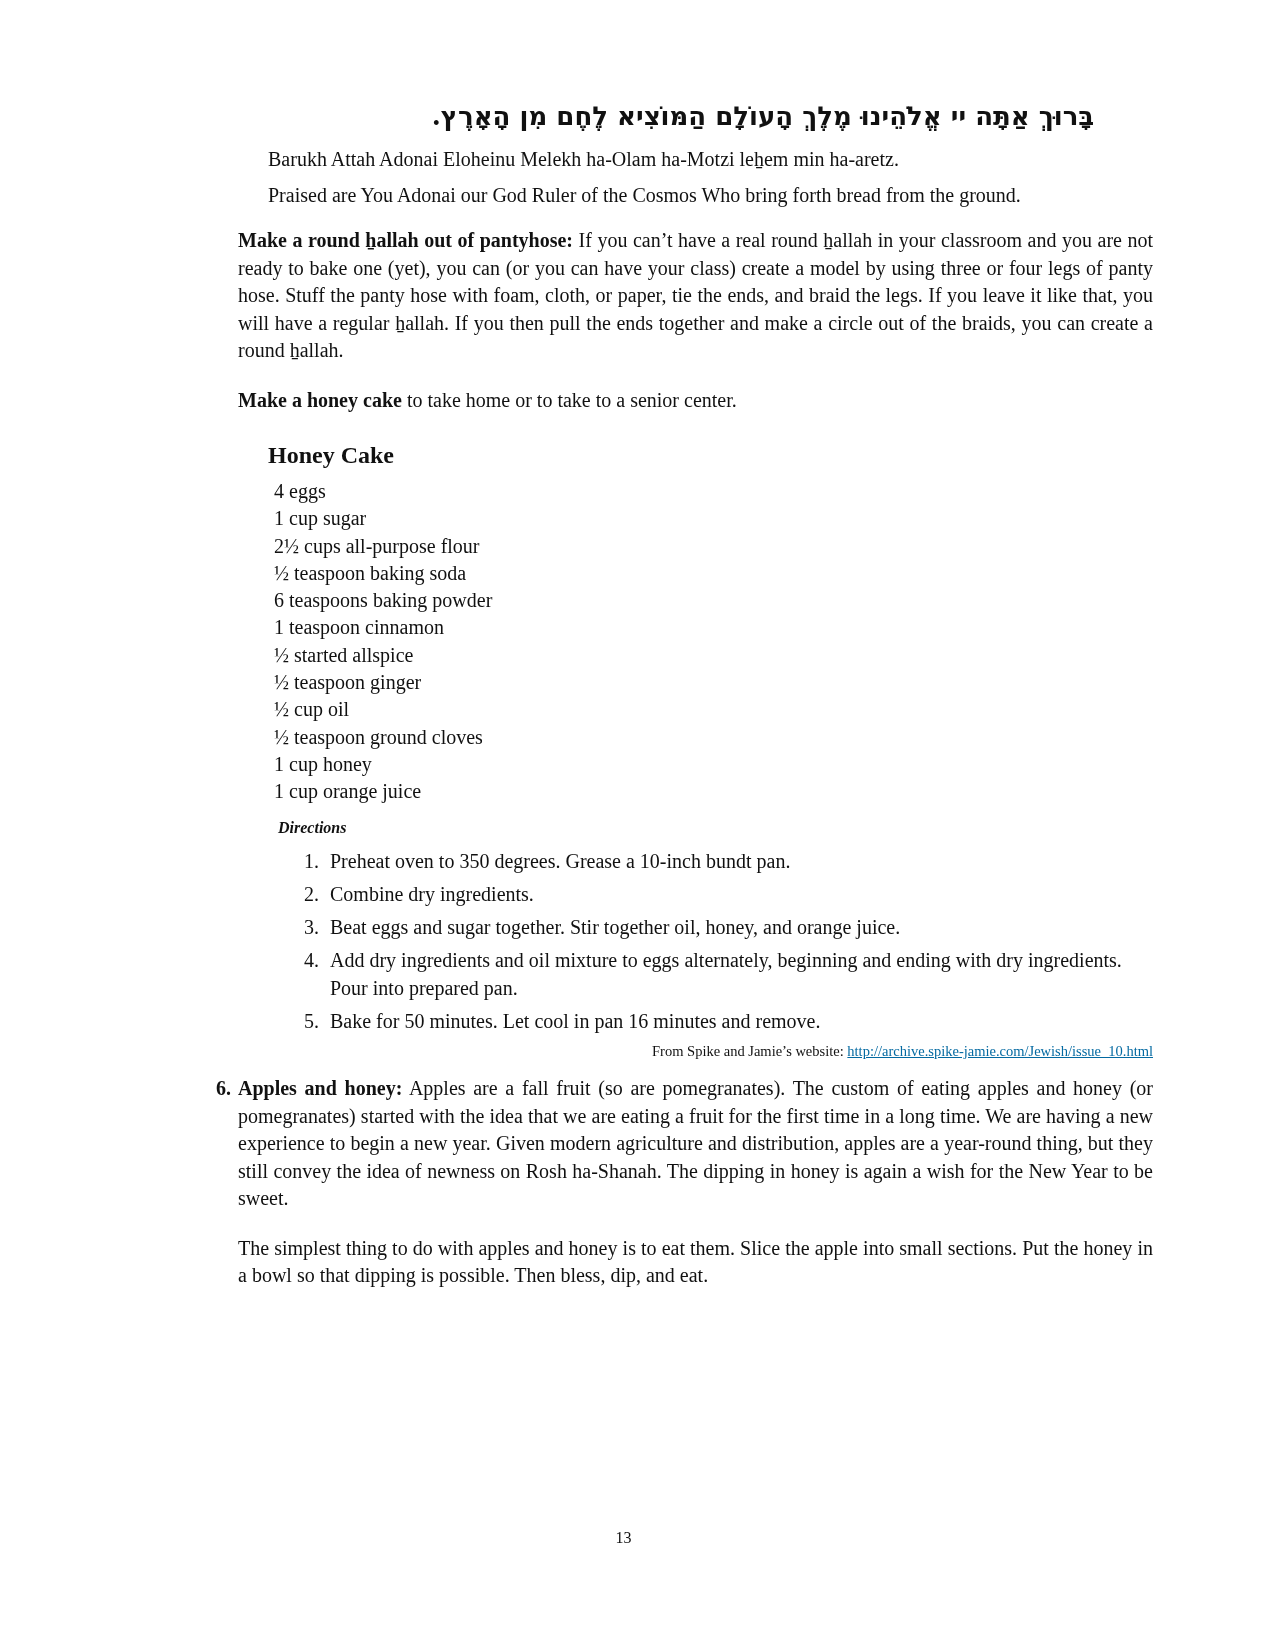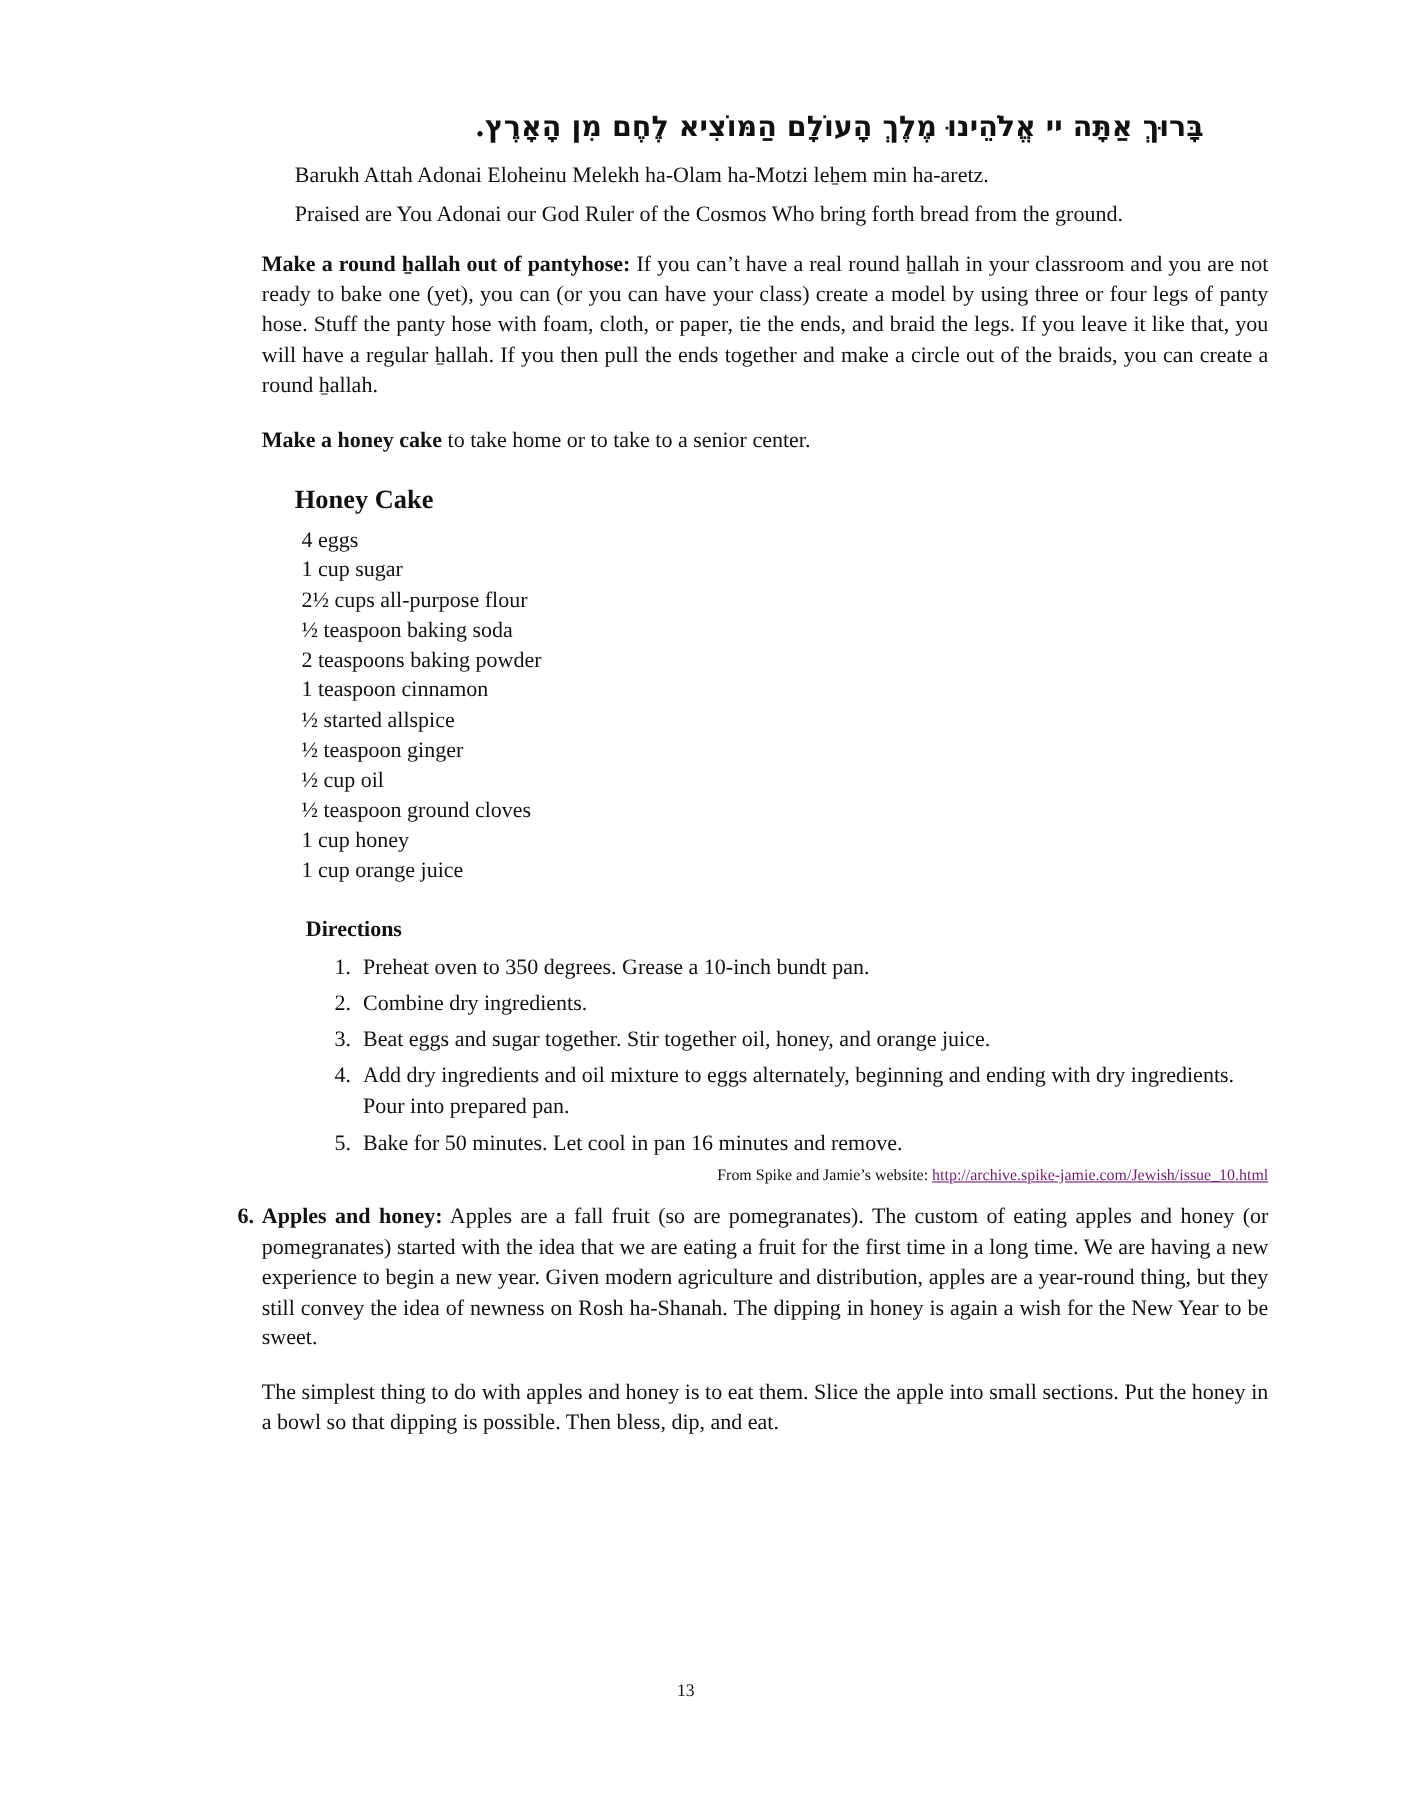--- a/index.html
+++ b/index.html
@@ -42,41 +42,42 @@
     line-height:30px;
     font-weight:bold;
   }
   .ingredients{
     list-style:none;
     margin:0 0 0 6px;
     padding:0;
     line-height:27.3px;
   }
   .directions-label{
-    margin:26px 0 6px 10px;
+    margin:8px 0 6px 10px;
     font-weight:bold;
-    font-size:20px;
+    font-size:16px;
+    font-style:italic;
   }
   .directions{
     margin:0 0 0 28px;
     padding:0 0 0 28px;
   }
   .directions li{
     margin-bottom:5px;
     padding-left:6px;
     line-height:28px;
   }
   .attribution{
     margin:6px 0 14px 0;
     text-align:right;
     font-size:14.5px;
     line-height:20px;
   }
   .attribution a{
-    color:#701a75;
+    color:#0369a1;
     text-decoration:underline;
   }
   .item6{position:relative;}
   .item6 .num{
     position:absolute;
     left:-22px;
     top:0;
     font-weight:bold;
   }
   .last-para{margin-bottom:0;}
@@ -108,21 +109,21 @@
   </p>
 
   <div class="recipe">
     <h2 class="recipe-title">Honey Cake</h2>
 
     <ul class="ingredients">
       <li>4 eggs</li>
       <li>1 cup sugar</li>
       <li>2½ cups all-purpose flour</li>
       <li>½ teaspoon baking soda</li>
-      <li>2 teaspoons baking powder</li>
+      <li>6 teaspoons baking powder</li>
       <li>1 teaspoon cinnamon</li>
       <li>½ started allspice</li>
       <li>½ teaspoon ginger</li>
       <li>½ cup oil</li>
       <li>½ teaspoon ground cloves</li>
       <li>1 cup honey</li>
       <li>1 cup orange juice</li>
     </ul>
 
     <h3 class="directions-label">Directions</h3>

